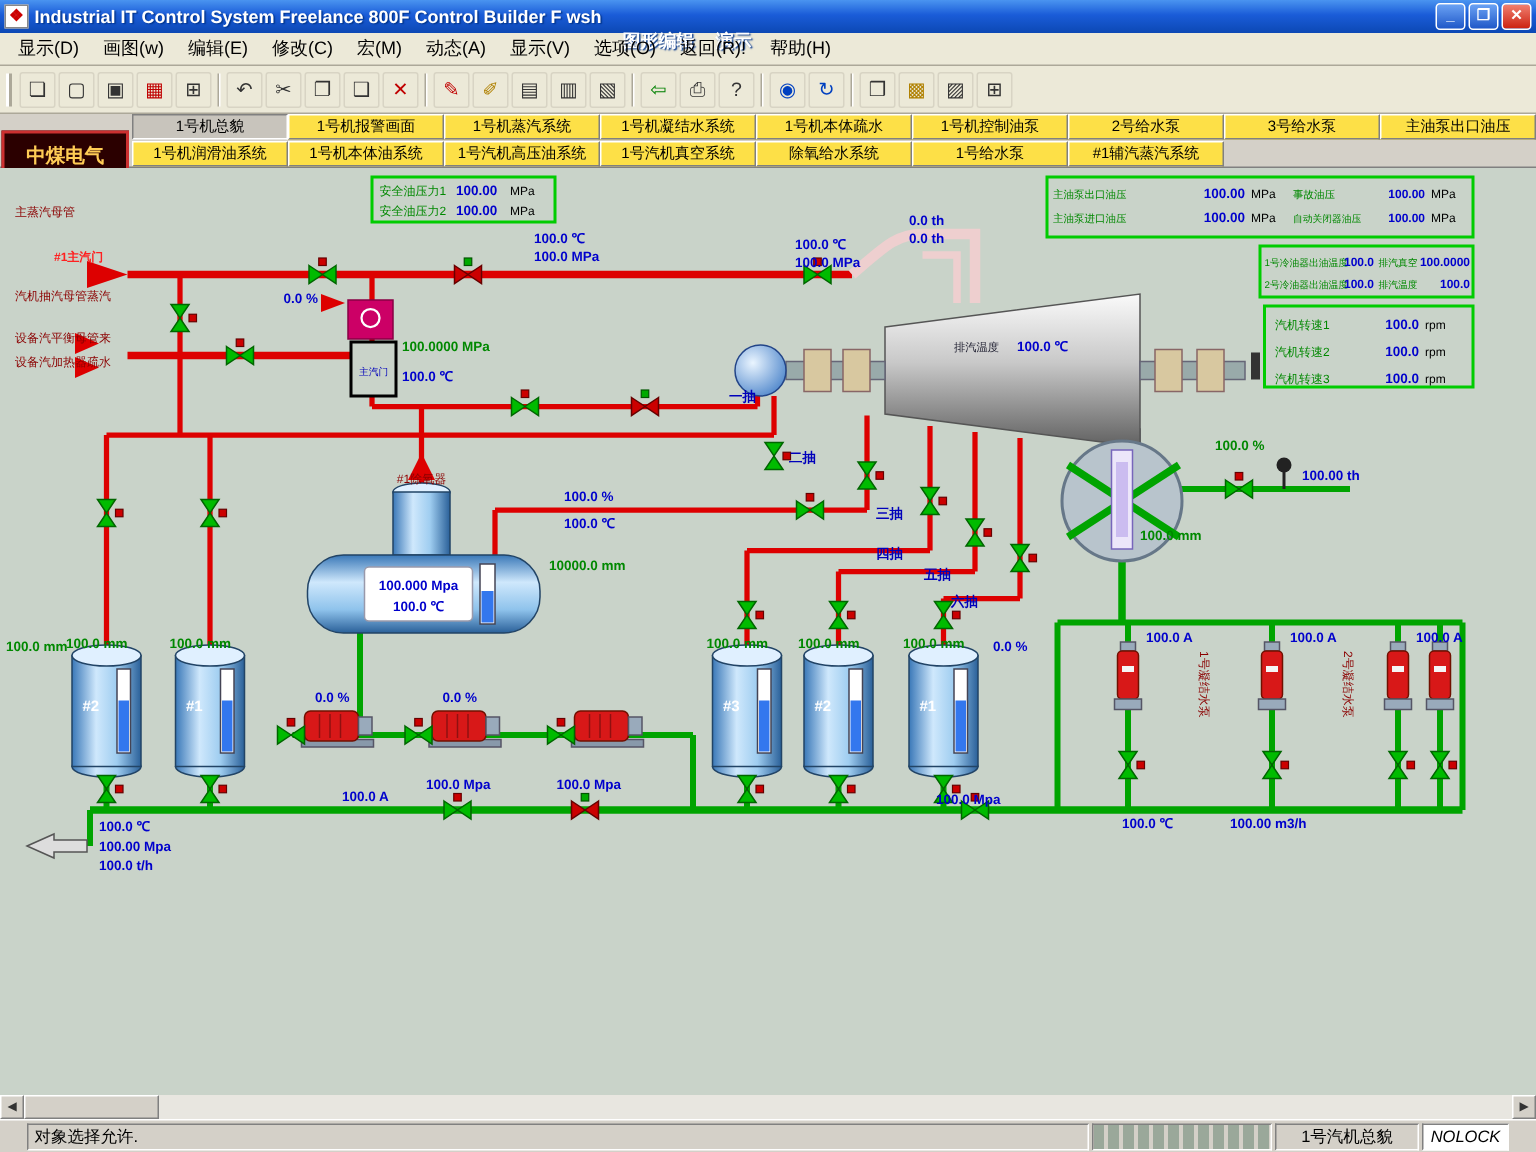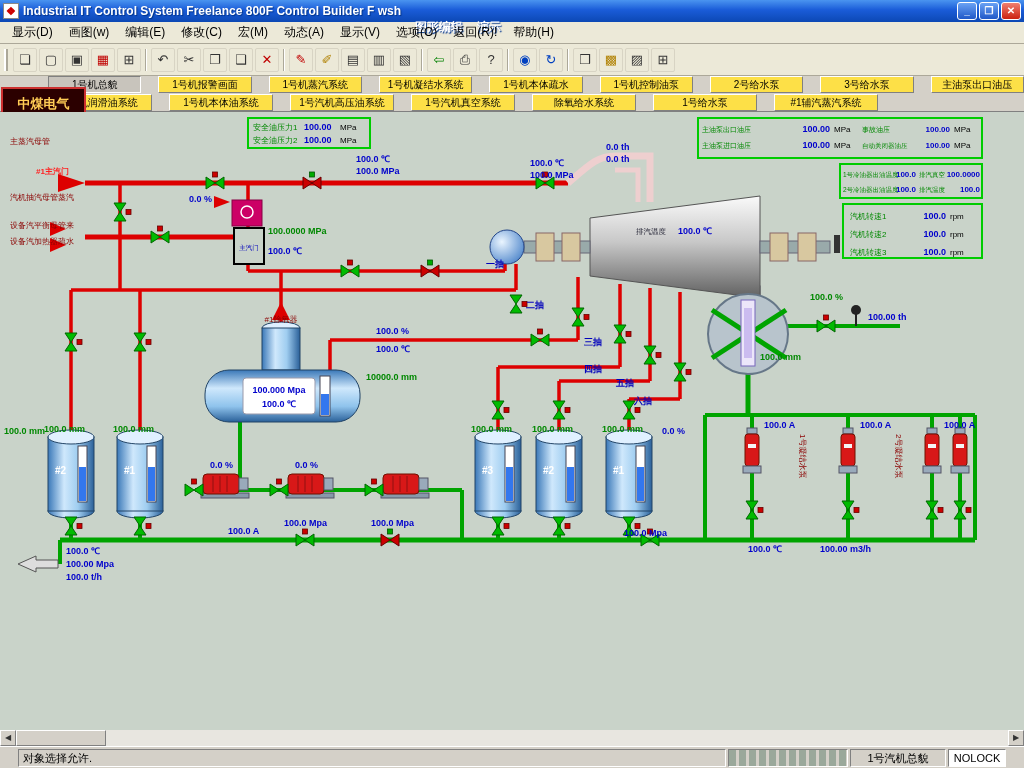--- a/index.html
+++ b/index.html
@@ -33,21 +33,21 @@
     background:#ece9d8; border:1px solid #d8d4c4; border-radius:2px; color:#333; }
   .tbbtn.c-red { color:#c00000; } .tbbtn.c-green { color:#008000; }
   .tbbtn.c-blue { color:#0040c0; } .tbbtn.c-gold { color:#b08000; }
   .sep { width:2px; height:22px; border-left:1px solid #aca899; border-right:1px solid #fff; margin:0 3px; }
 
   
   .tabs { height:36px; background:#d4d0c8; position:relative; border-bottom:1px solid #808080; }
   .brand { position:absolute; left:1px; top:11px; width:85px; height:33px;
     background:#2b0000; border:2px solid #cc3030; color:#ffcc55; font-weight:bold; font-size:13px;
     display:flex; align-items:center; justify-content:center; }
-  .tabrow { margin-left:48px; display:flex; height:18px;gap:17px; }
+  .tabrow { margin-left:88px; display:flex; height:18px; }
   .tab { width:104px; height:17px; font-size:10px; color:#000; background:#fde047;
     border-top:1px solid #fff; border-left:1px solid #fff; border-right:1px solid #808080;
     border-bottom:1px solid #808080; text-align:center; line-height:15px;
     overflow:hidden; white-space:nowrap; }
   .tab.active { background:#c8c4bc; border-top:1px solid #808080; border-left:1px solid #808080;
     border-right:1px solid #fff; border-bottom:1px solid #fff; }
 
   
   .canvas { position:relative; width:1024px; height:618px; background:#c9d3c9; }
 
@@ -83,21 +83,21 @@
   .sctrack { flex:1; }
 
   
   .statusbar { height:22px; background:#d4d0c8; border-top:1px solid #fff;
     display:flex; align-items:center; padding:1px 18px; gap:2px; }
   .sb-panel { height:18px; border:1px solid; border-color:#808080 #fff #fff #808080;
     font-size:11px; line-height:16px; padding:0 4px; white-space:nowrap; overflow:hidden; }
   .sb-msg { flex:1; }
   .sb-progress { width:120px; background:repeating-linear-gradient(90deg,#9aa89a 0 7px,#d4d0c8 7px 10px); }
   .sb-screen { width:96px; text-align:center; }
-  .sb-lock { width:58px; background:#fff; text-align:center; }
+  .sb-lock { width:58px; background:#fff; text-align:center;font-style:italic; }
 </style>
 </head>
 <body>
 
 <div class="titlebar">
   <div class="app-icon">❖</div>
   <span class="title-text">Industrial IT Control System Freelance 800F Control Builder F wsh</span>
   <span class="title-text title-gap">图形编辑</span>
   <span class="title-text title-gap">演示</span>
   <span class="tb-spacer"></span>

